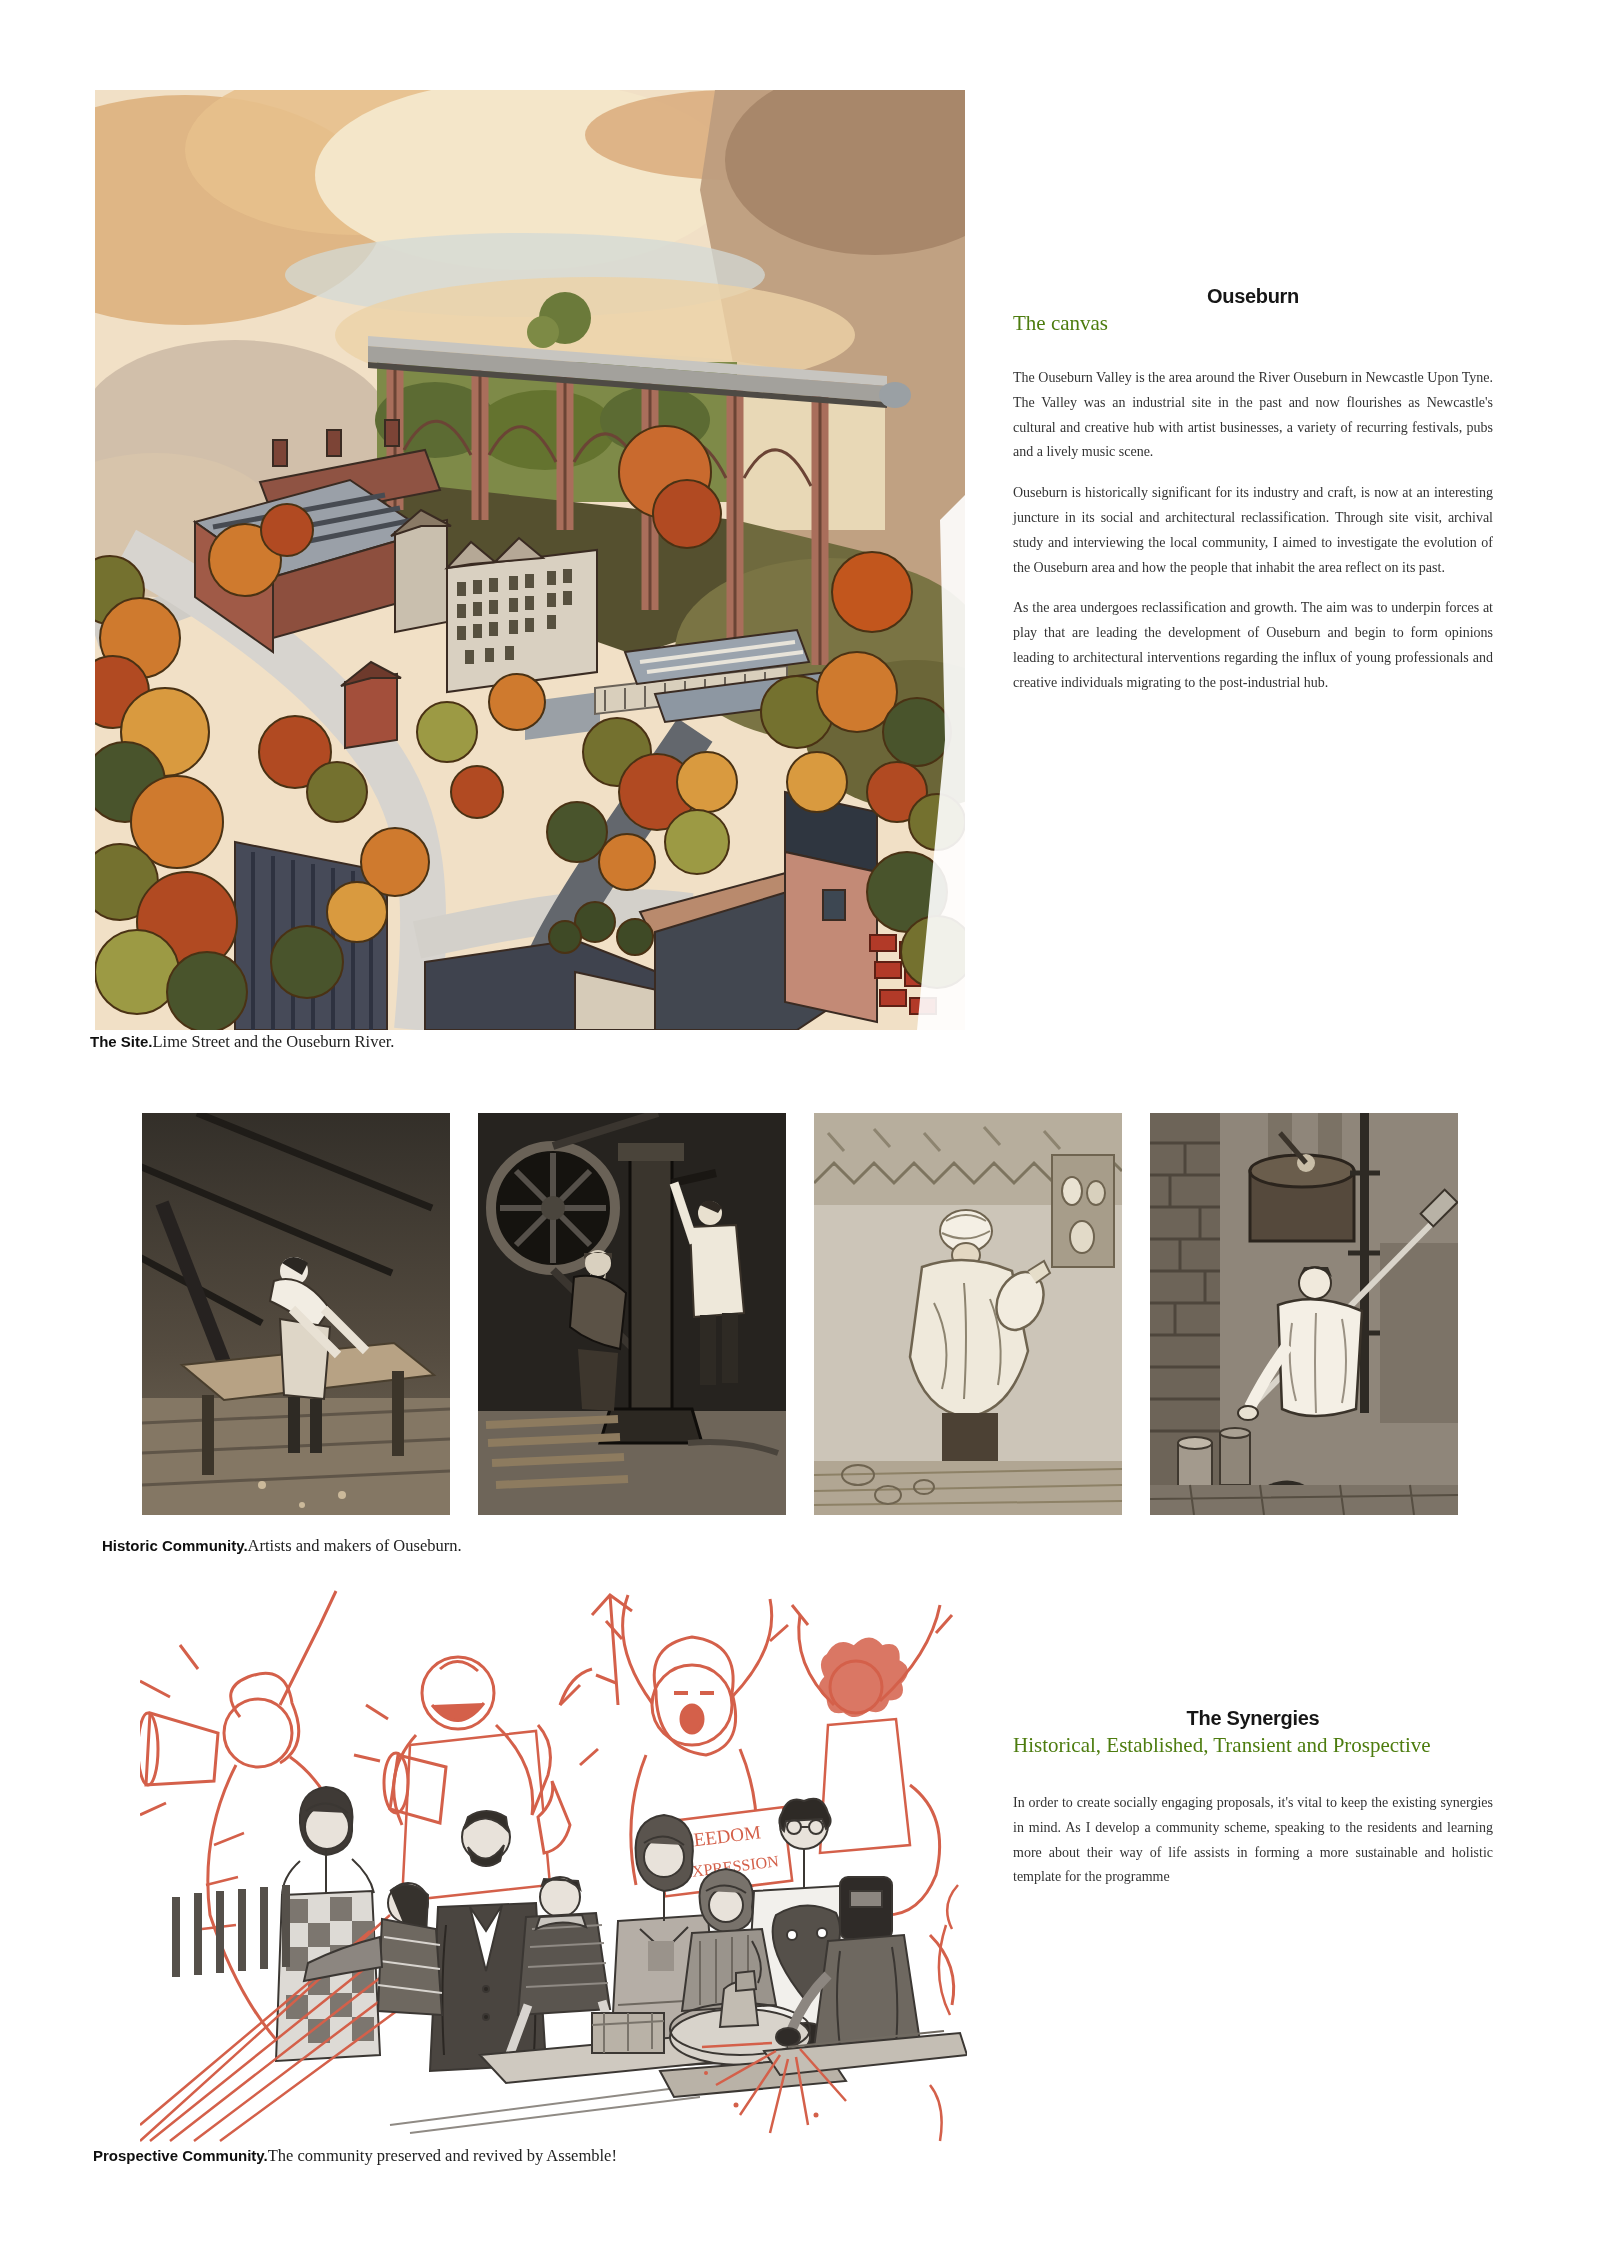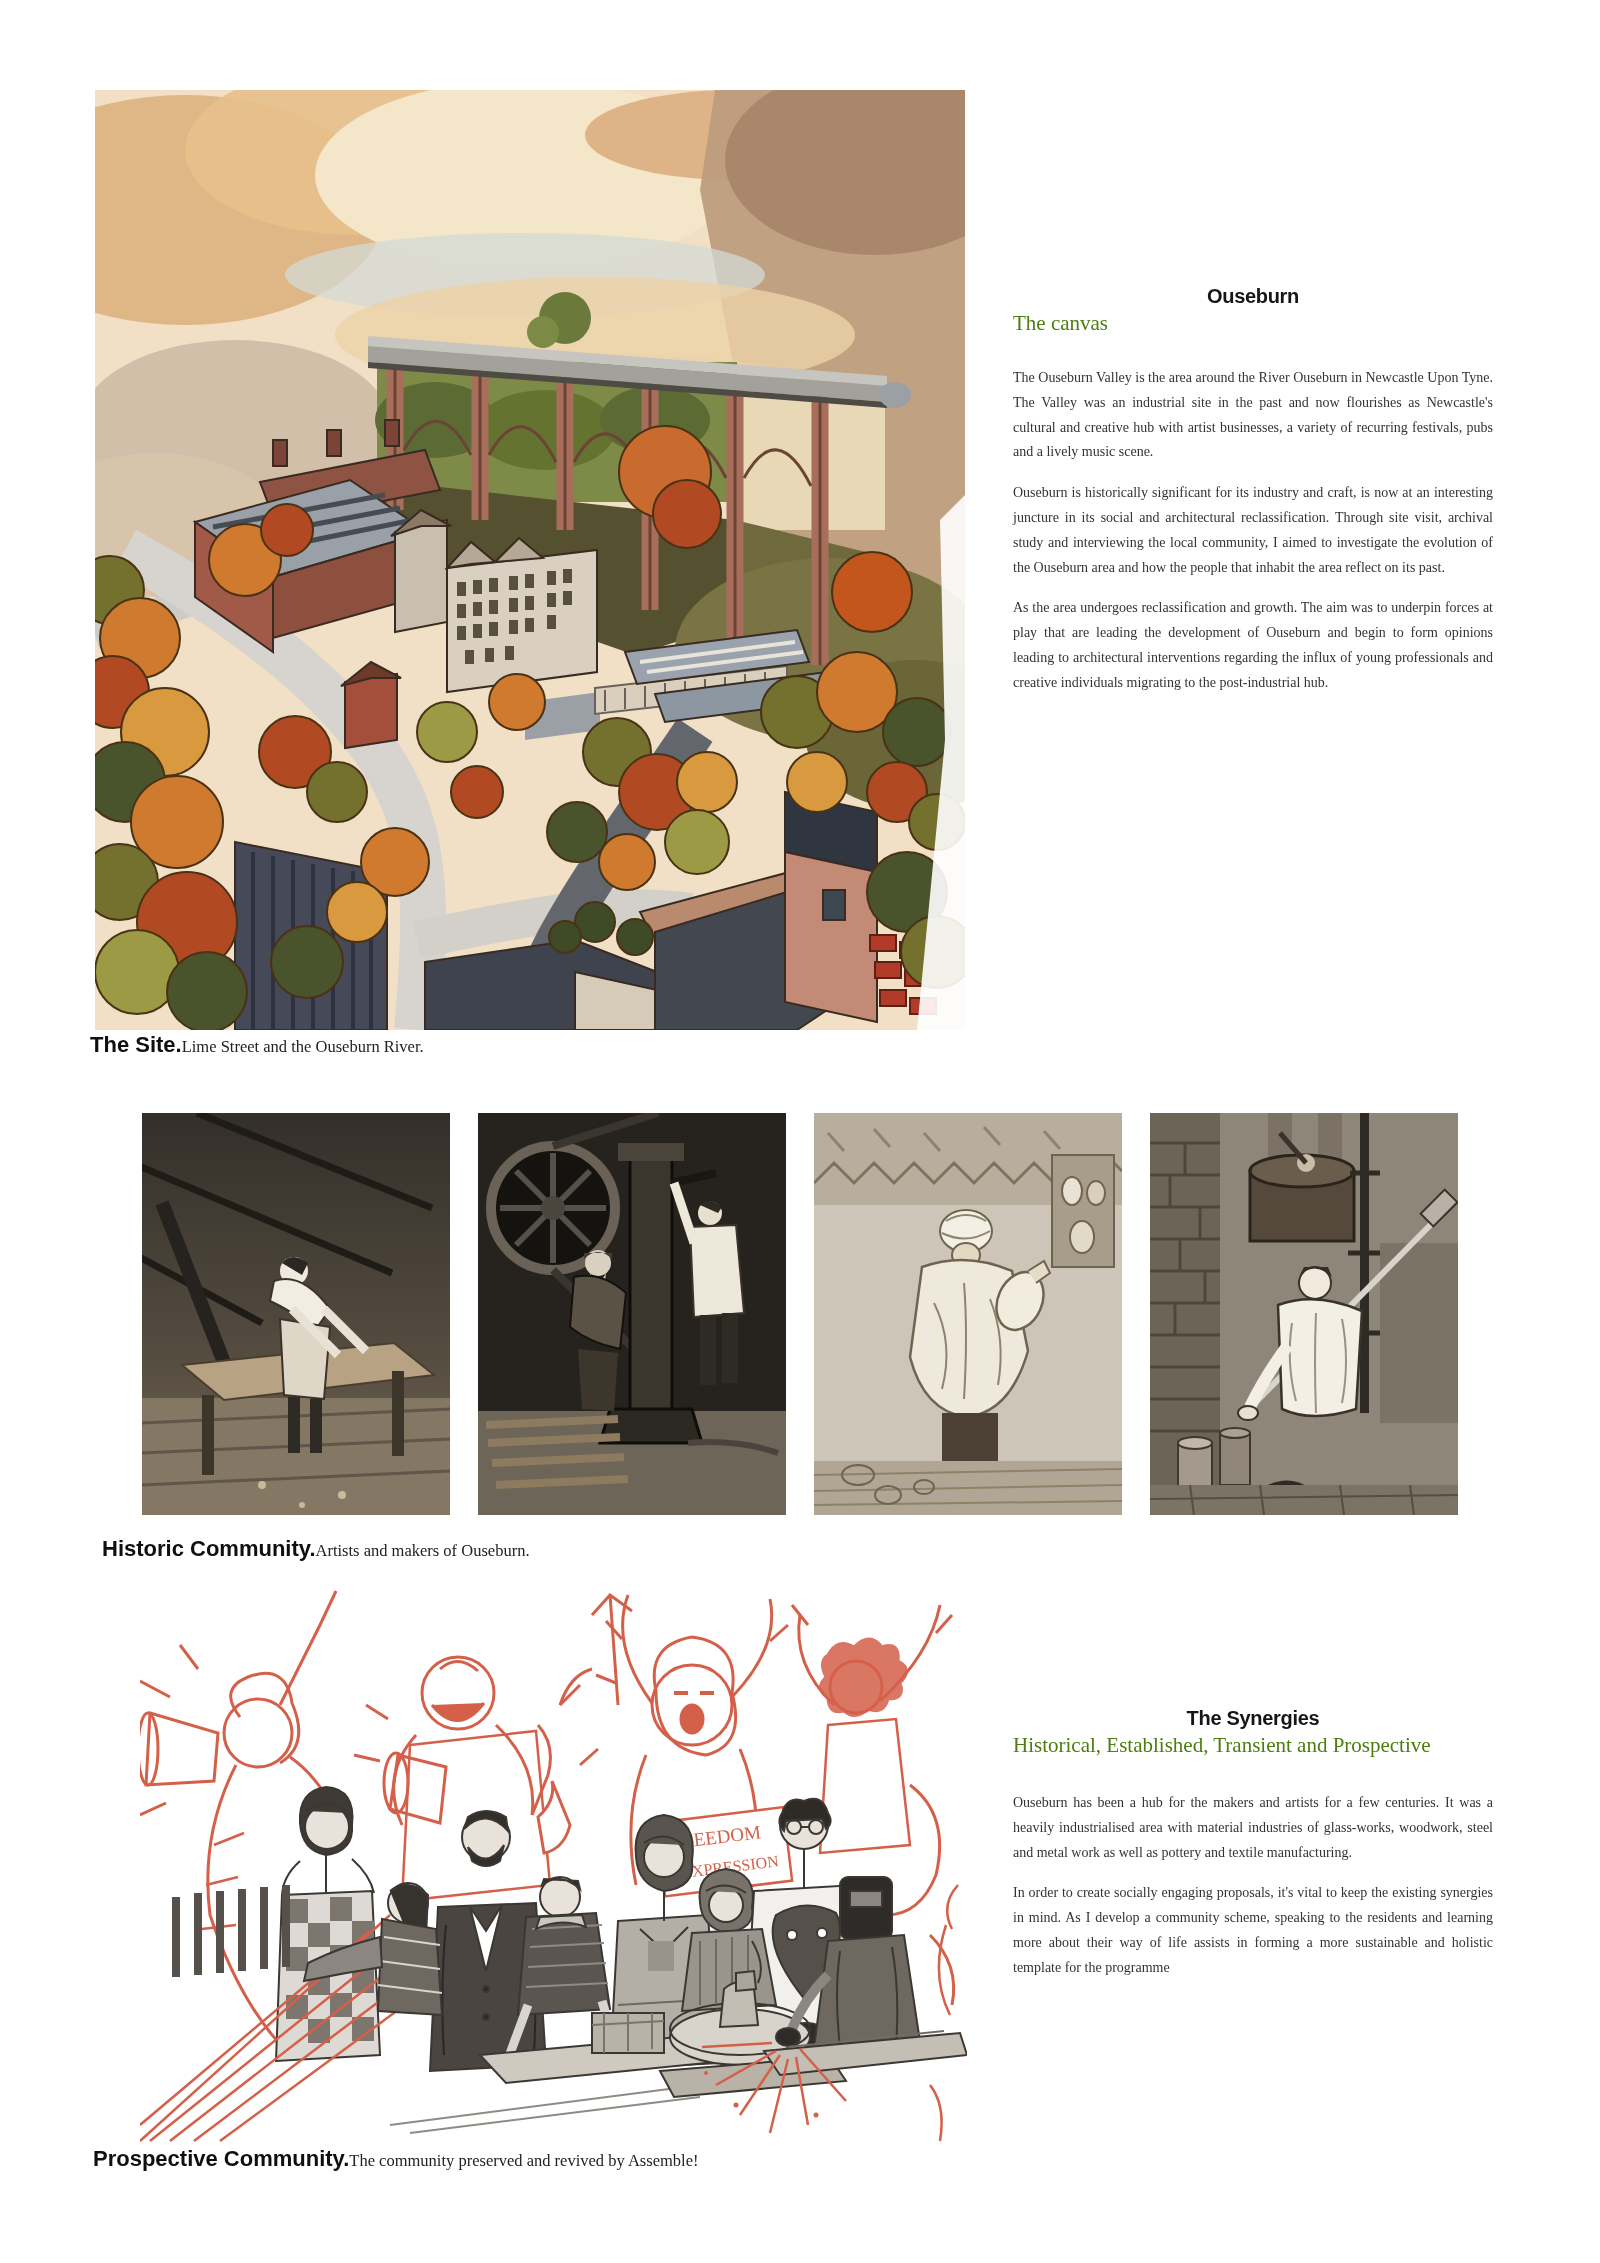--- a/index.html
+++ b/index.html
@@ -21,21 +21,21 @@
   }
   .copy{margin-top:30px;}
   .copy p{
     font-size:14px;line-height:24.8px;text-align:justify;
     margin:0 0 16px 0;color:#333;
   }
   
   .caption{white-space:nowrap;font-size:16.5px;color:#222;}
   .caption .cap-b{
     font-family:"Liberation Sans",sans-serif;font-weight:700;
-    font-size:22px;color:#0f0f0f;
+    font-size:15px;color:#0f0f0f;
   }
   .caption .cap-t{margin-left:0;}
   
   .historic-row{left:142px;top:1113px;width:1324px;height:402px;display:flex;gap:28px;}
   .historic-row figure{margin:0;width:308px;height:402px;}
   .historic-row svg{display:block;}
 </style>
 </head>
 <body>
 
@@ -559,18 +559,17 @@
   </div>
 
   <div class="abs caption" style="left:93px;top:2146px;text-align:center;">
     <span class="cap-b">Prospective Community.</span><span class="cap-t">The community preserved and revived by Assemble!</span>
   </div>
 
   <div class="abs h-block" style="left:1013px;top:1708px;width:480px;">
     <h2>The Synergies</h2>
     <div class="sub">Historical, Established, Transient and Prospective</div>
     <div class="copy" style="margin-top:33px;">
-      <p>Ouseburn has been a hub for the makers and artists for a few centuries. It was a heavily industrialised area with material industries of glass-works, woodwork, steel and metal work as well as pottery and textile manufacturing.</p>
       <p>In order to create socially engaging proposals, it's vital to keep the existing synergies in mind. As I develop a community scheme, speaking to the residents and learning more about their way of life assists in forming a more sustainable and holistic template for the programme</p>
     </div>
   </div>
 
 </div>
 
 </body></html>

